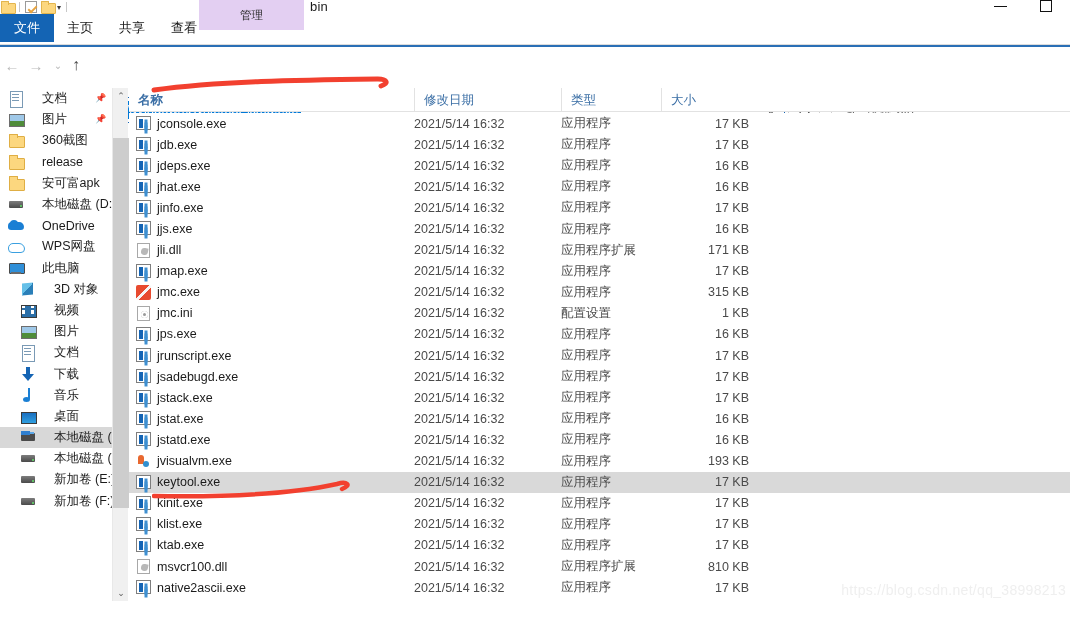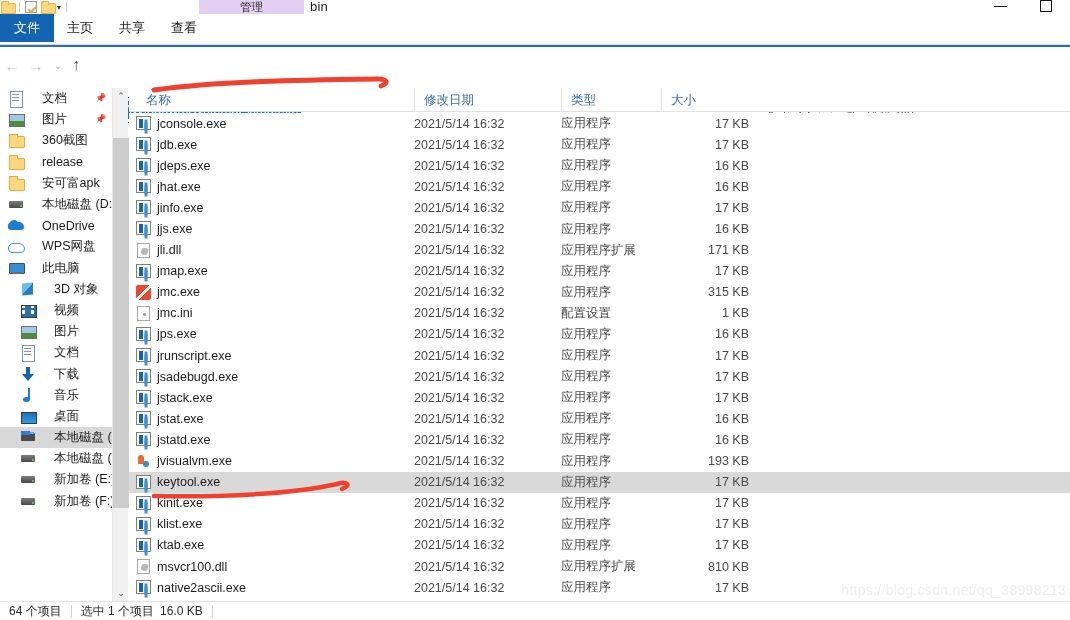--- a/index.html
+++ b/index.html
@@ -47,21 +47,21 @@
   .wbtn { width: 46px; height: 14px; position: relative; }
   .wbtn .min-bar { position: absolute; left: 16px; top: 6px; width: 13px; height: 1px; background: #111; }
   .wbtn .max-sq { position: absolute; left: 16px; top: 0px; width: 12px; height: 12px; border: 1px solid #111; }
 
   
   .ribbon {
     position: absolute; left: 0; top: 14px; width: 1070px; height: 31px;
     background: #ffffff;
   }
   .ctx-header {
-    position: absolute; left: 199px; top: -14px; width: 105px; height: 14px;
+    position: absolute; left: 199px; top: -14px; width: 105px; height: 30px;
     background: #e3cff2; color: #2b2b2b; font-size: 11.5px;
     display: flex; align-items: center; justify-content: center;
   }
   .tabs { position: absolute; left: 0; top: 0; display: flex; height: 31px; align-items: stretch; }
   .tab {
     display: flex; align-items: center; justify-content: center;
     font-size: 13px; color: #1b1b1b; padding: 0 13px; height: 28px; cursor: default;
   }
   .tab.file { background: #1464b4; color: #fff; width: 54px; padding: 0; }
   .tab.ctx {
@@ -497,21 +497,21 @@
       </div>
     </div>
 
   <div class="sb-scroll">
     <div class="sb-arrow up">⌃</div>
     <div class="sb-thumb"></div>
     <div class="sb-arrow dn">⌄</div>
   </div>
 
   <div class="listhdr">
-    <div class="hcell first" style="left:8px;width:285px;">名称</div>
+    <div class="hcell first" style="left:0;width:285px;font-weight:bold;">名称</div>
     <div class="hcell" style="left:285px;width:147px;">修改日期</div>
     <div class="hcell" style="left:432px;width:100px;">类型</div>
     <div class="hcell" style="left:532px;width:96px;">大小</div>
   </div>
 
   <div class="filelist" id="filelist">
       <div class="frow">
         <span class="ficon">
           <span class="fi-exe"></span>
         </span>
@@ -713,29 +713,20 @@
         <span class="ficon">
           <span class="fi-exe"></span>
         </span>
         <span class="fname">native2ascii.exe</span>
         <span class="fcell fdate">2021/5/14 16:32</span>
         <span class="fcell ftype">应用程序</span>
         <span class="fcell fsize">17 KB</span>
       </div>
     </div>
 
-  <div class="statusbar">
-    <div class="st-seg">64 个项目</div>
-    <div class="st-div"></div>
-    <div class="st-seg">
-      <span>选中 1 个项目</span>
-      <span>16.0 KB</span>
-    </div>
-    <div class="st-div"></div>
-  </div>
 
   <svg class="annot" style="left:150px;top:74px;" width="250" height="22">
     <path d="M4 16 C 70 7, 150 6, 228 5 C 236 5, 240 9, 231 12" fill="none" stroke="#f2402f" stroke-width="5" stroke-linecap="round"></path>
   </svg>
 
   <svg class="annot" style="left:152px;top:476px;" width="215" height="26">
     <path d="M2 20 C 60 21, 130 20, 185 8 C 195 5, 200 9, 190 13" fill="none" stroke="#f2402f" stroke-width="4.5" stroke-linecap="round"></path>
   </svg>
 
   <div class="watermark">https://blog.csdn.net/qq_38998213</div>

